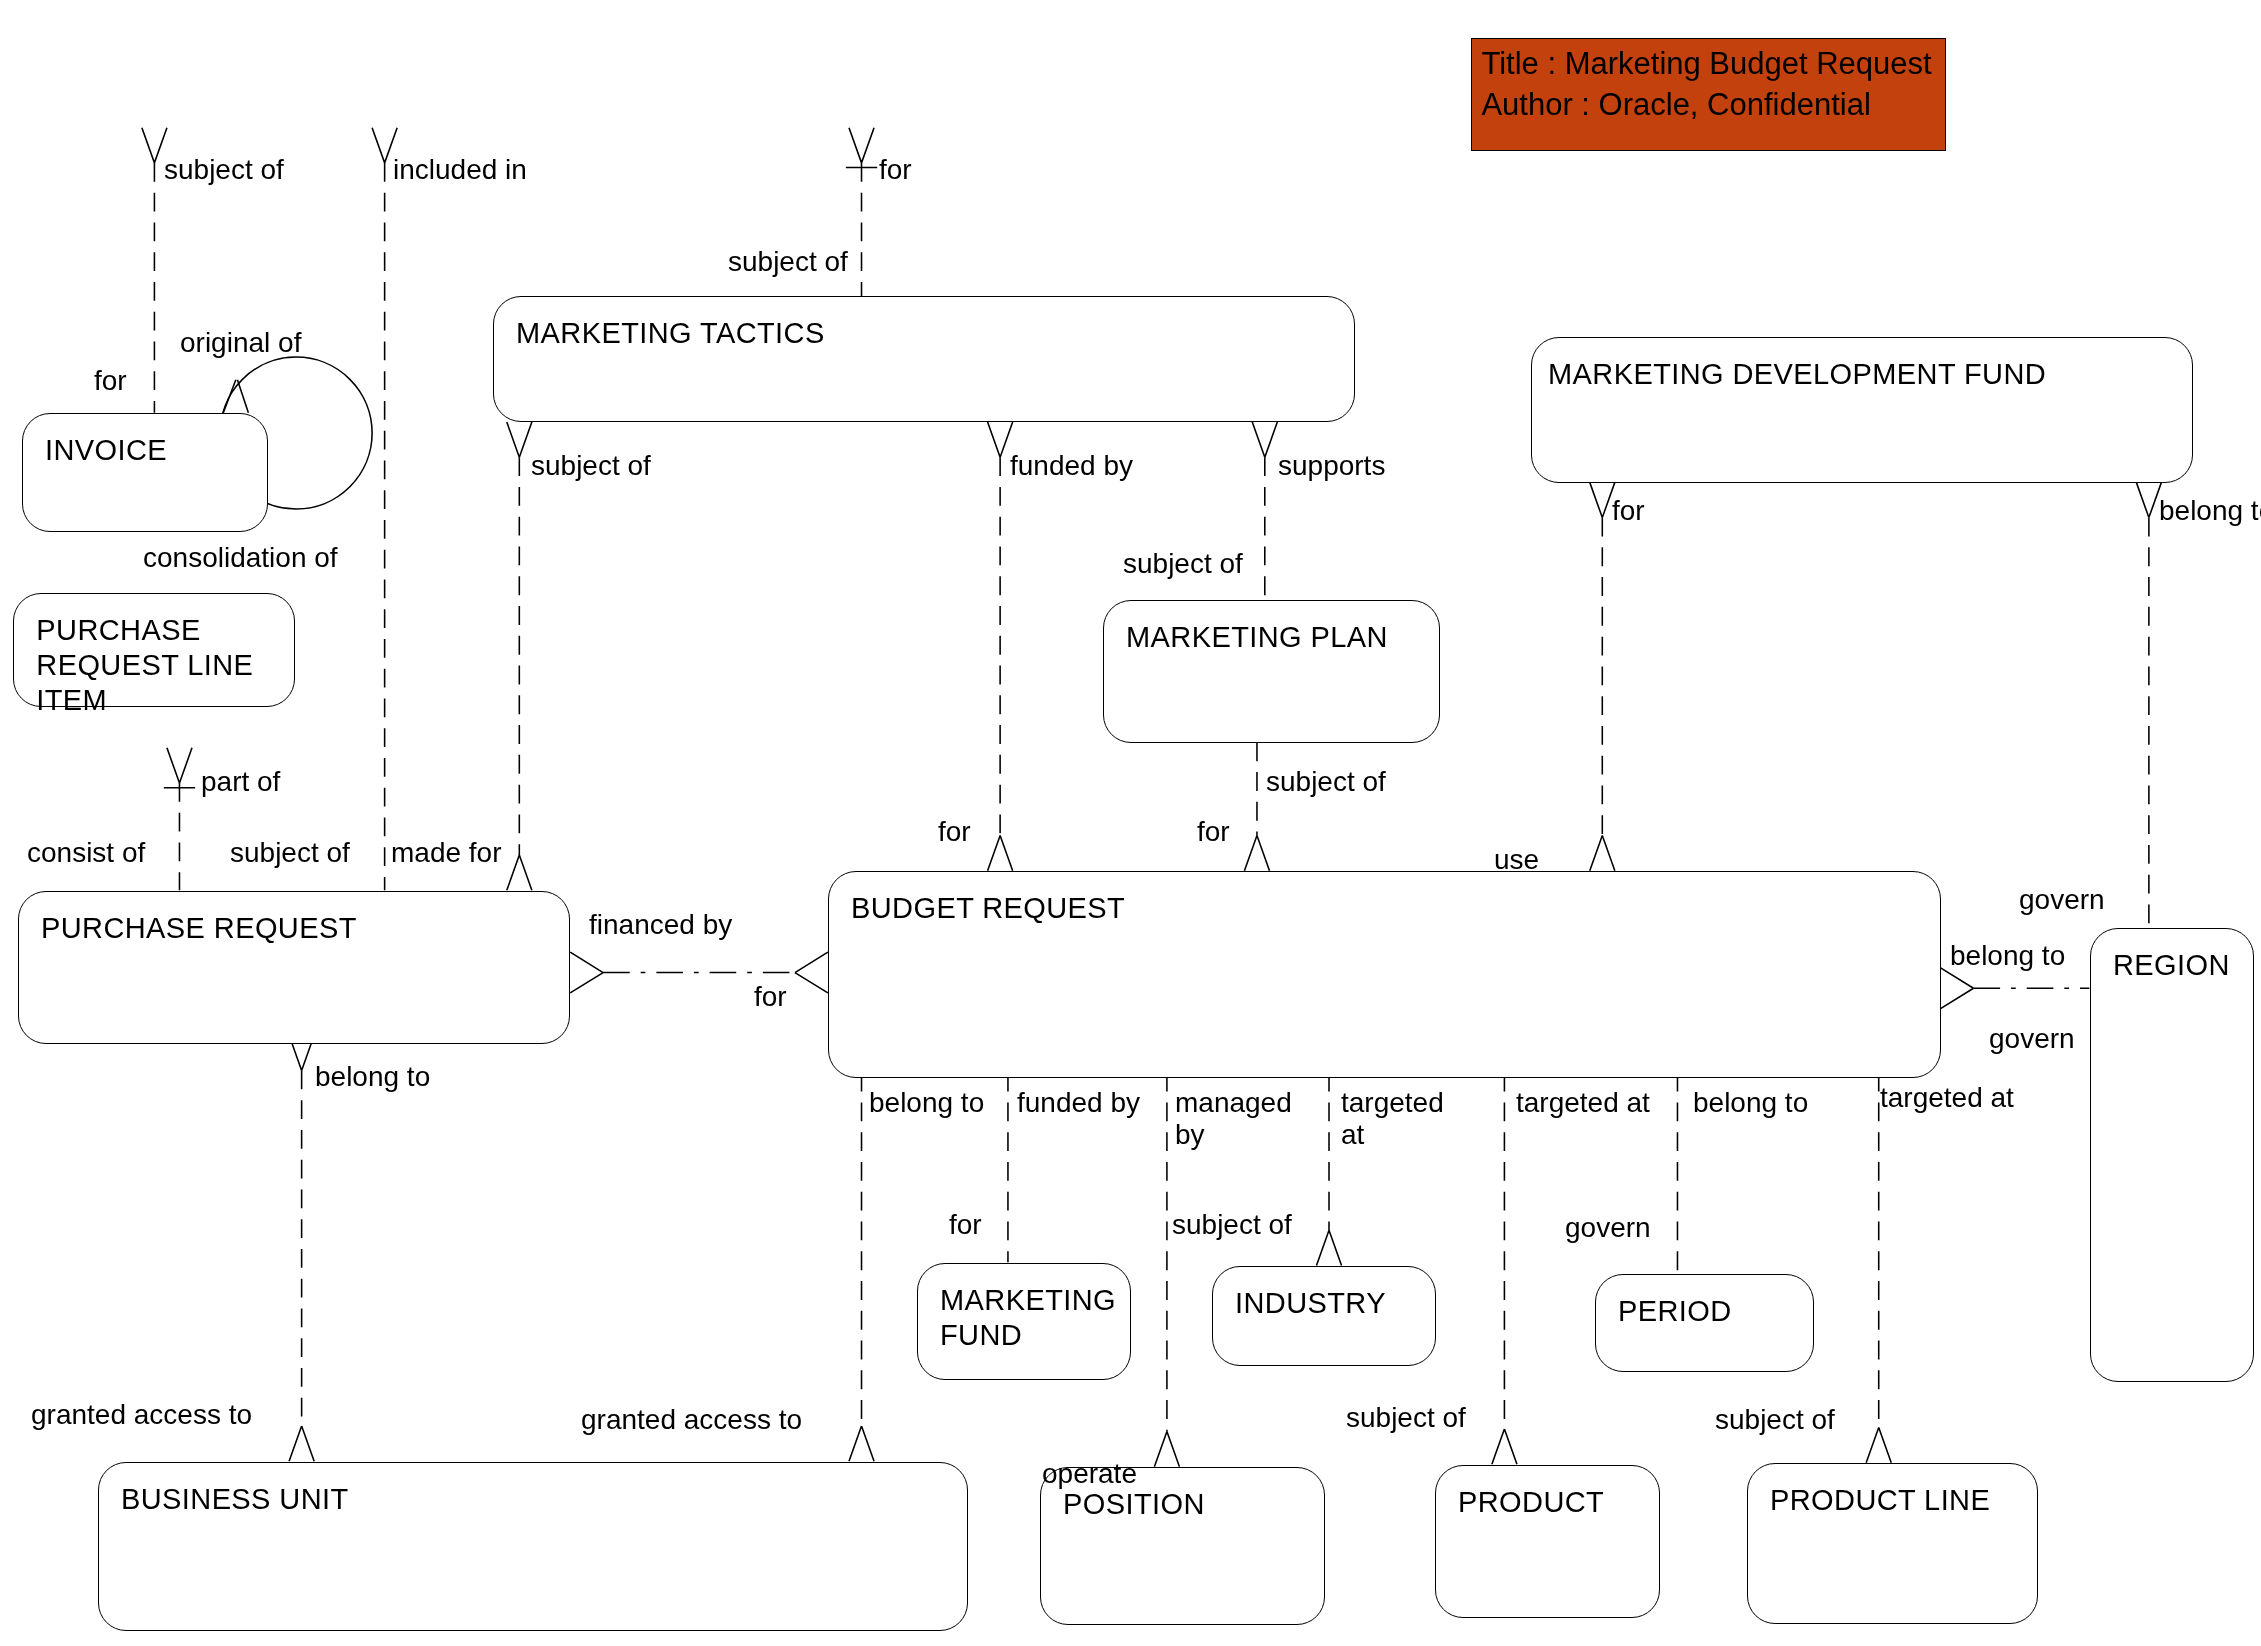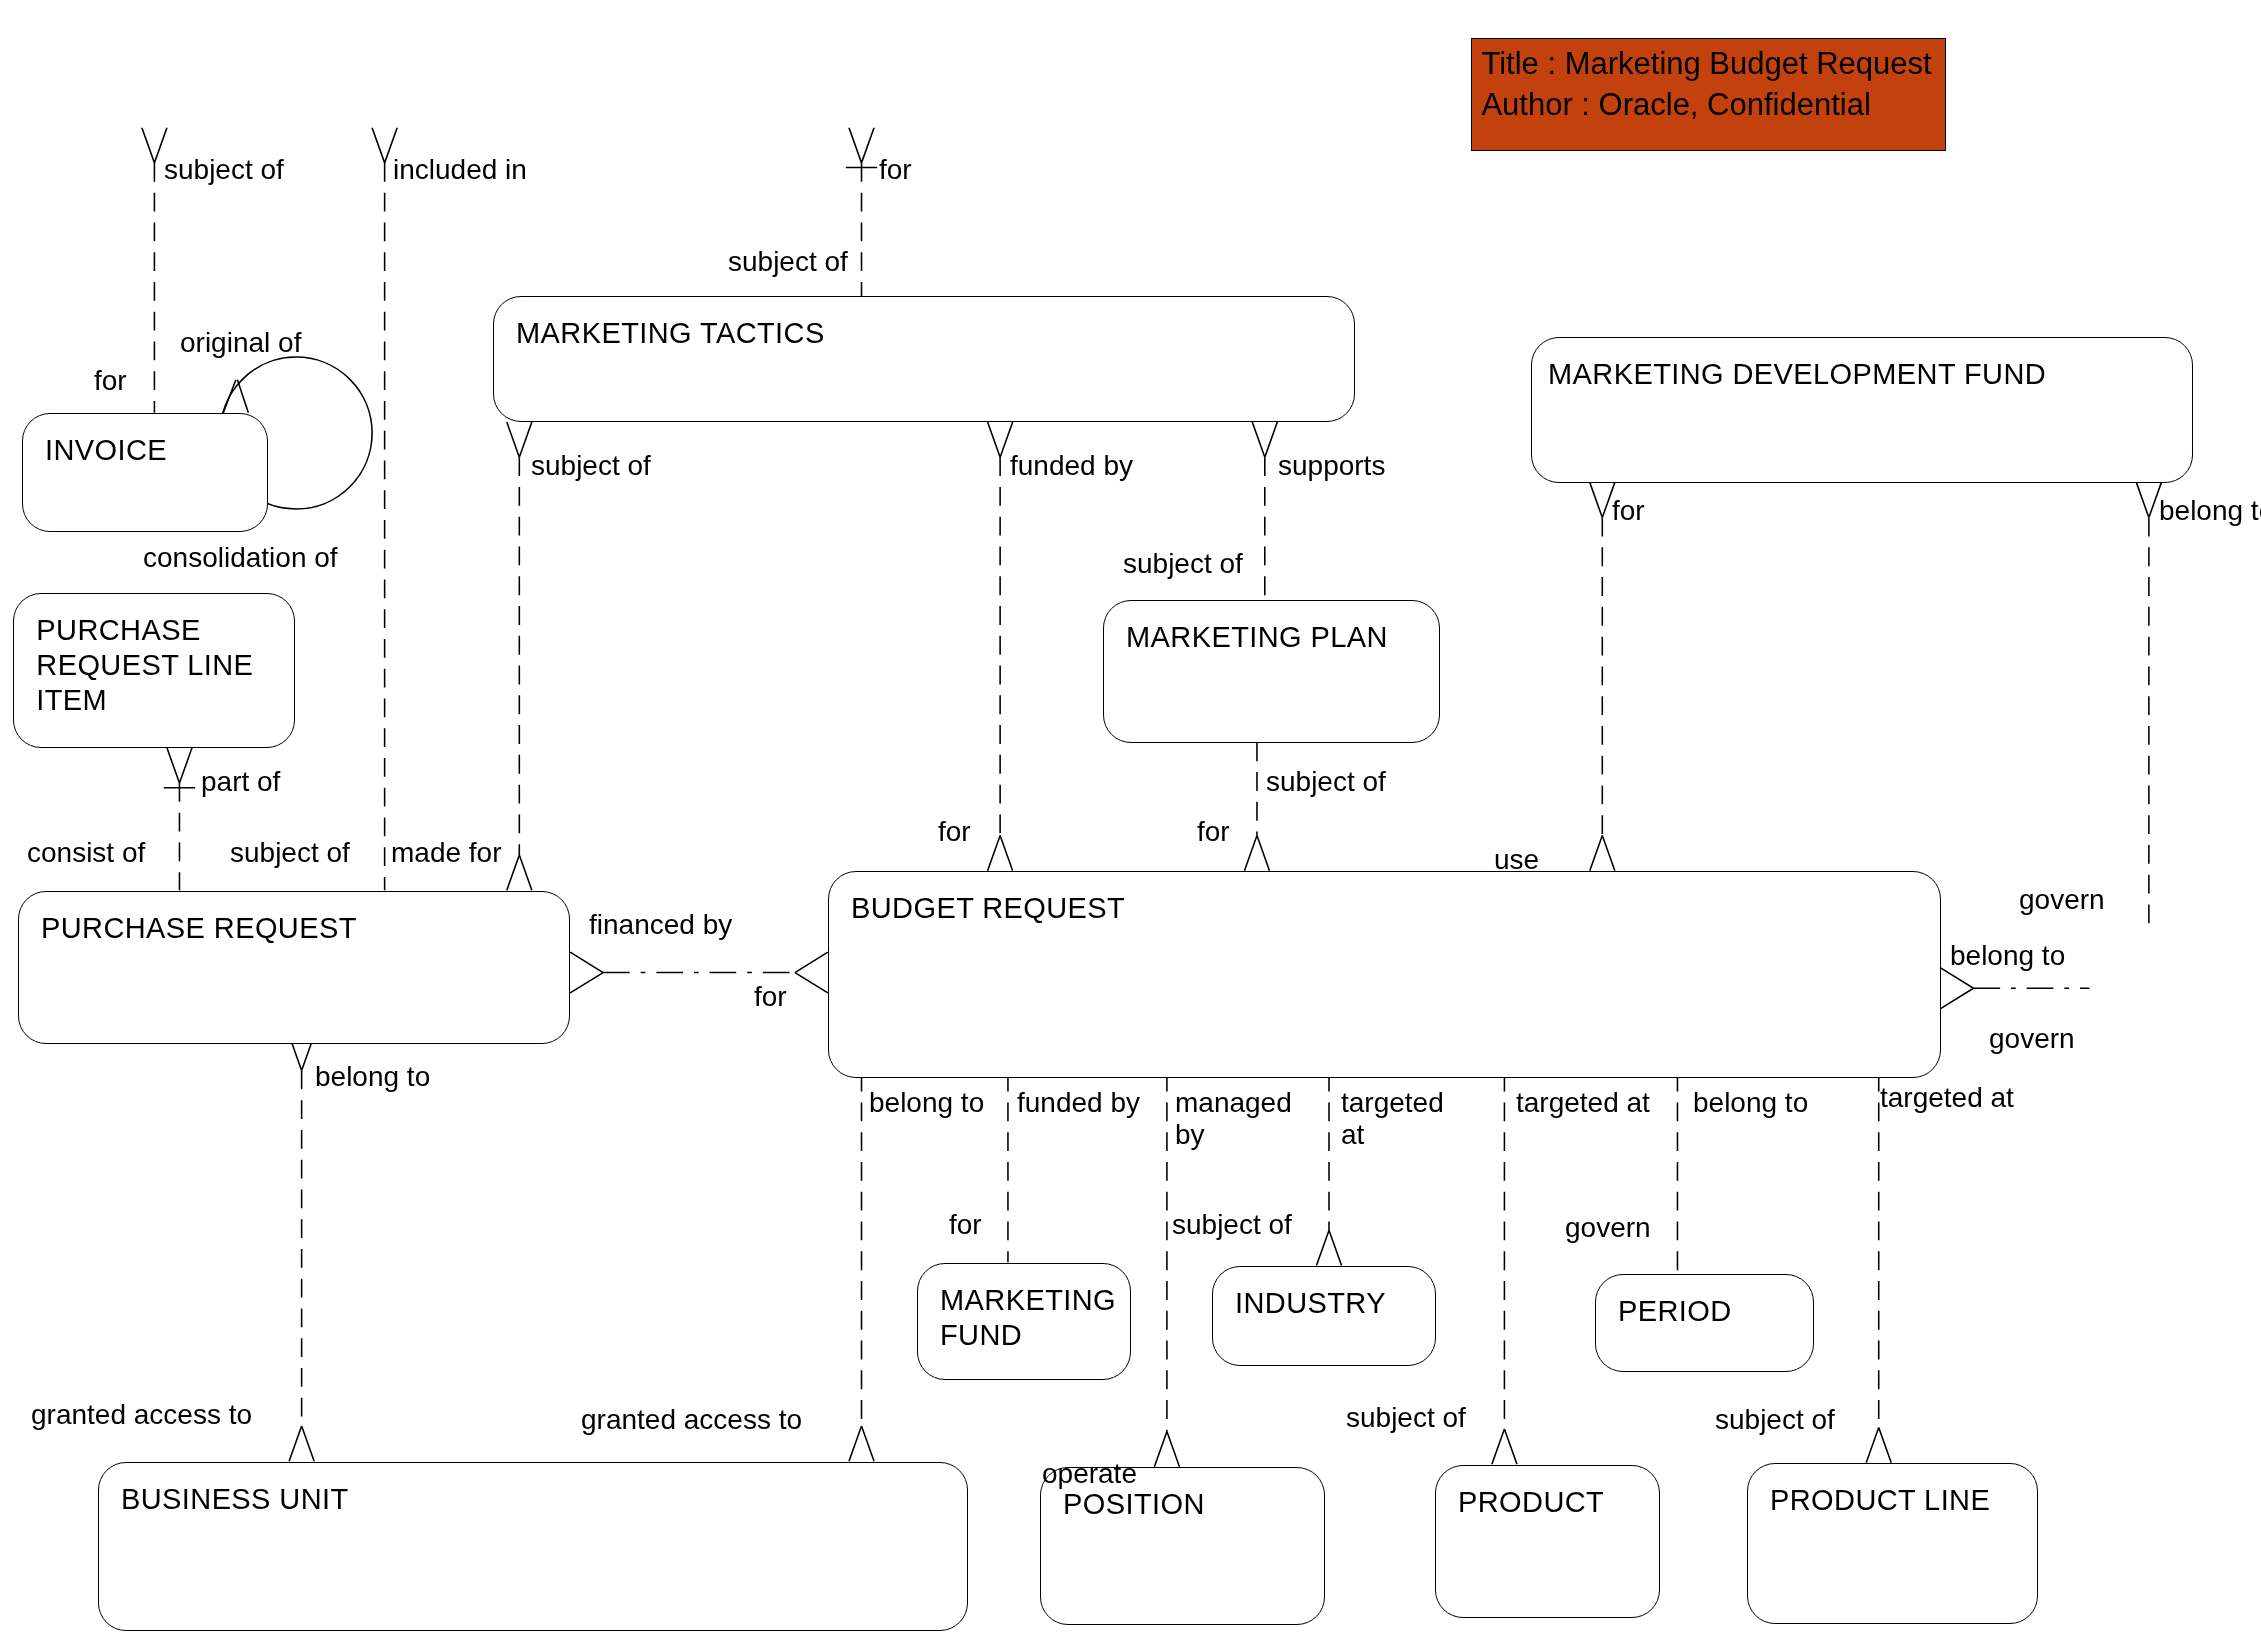--- a/index.html
+++ b/index.html
@@ -132,26 +132,27 @@
   </svg>
 
   <div id="title-box">
     <div>Title : Marketing Budget Request</div>
     <div>Author : Oracle, Confidential</div>
   </div>
 
     <div class="entity" style="left: 493px; top: 296px; width: 862px; height: 126px;">MARKETING TACTICS</div>
     <div class="entity" style="left: 1531px; top: 337px; width: 662px; height: 146px; padding-left: 16px;">MARKETING DEVELOPMENT FUND</div>
     <div class="entity" style="left: 22px; top: 413px; width: 246px; height: 119px;">INVOICE</div>
-    <div class="entity" style="left: 13.3px; top: 593px; width: 282px; height: 155px;">PURCHASE
+    <div class="entity" style="left: 13.3px; top: 593px; width: 282px; height: 114px;">PURCHASE
 REQUEST LINE
 ITEM</div>
     <div class="entity" style="left: 1103px; top: 600px; width: 337px; height: 143px;">MARKETING PLAN</div>
     <div class="entity" style="left: 18px; top: 891px; width: 552px; height: 153px;">PURCHASE REQUEST</div>
     <div class="entity" style="left: 828px; top: 871px; width: 1113px; height: 207px;">BUDGET REQUEST</div>
+    <div class="entity" style="left: 2090px; top: 928px; width: 164px; height: 454px;">REGION</div>
     <div class="entity" style="left: 917px; top: 1263px; width: 214px; height: 117px;">MARKETING
 FUND</div>
     <div class="entity" style="left: 1212px; top: 1266px; width: 224px; height: 100px;">INDUSTRY</div>
     <div class="entity" style="left: 1595px; top: 1274px; width: 219px; height: 98px;">PERIOD</div>
     <div class="entity" style="left: 98px; top: 1462px; width: 870px; height: 169px;">BUSINESS UNIT</div>
     <div class="entity" style="left: 1040px; top: 1467px; width: 285px; height: 158px;">POSITION</div>
     <div class="entity" style="left: 1435px; top: 1465px; width: 225px; height: 153px;">PRODUCT</div>
     <div class="entity" style="left: 1747px; top: 1463px; width: 291px; height: 161px;">PRODUCT LINE</div>
     <div class="rel-label" style="left: 164px; top: 154px;">subject of</div>
     <div class="rel-label" style="left: 393px; top: 154px;">included in</div>

